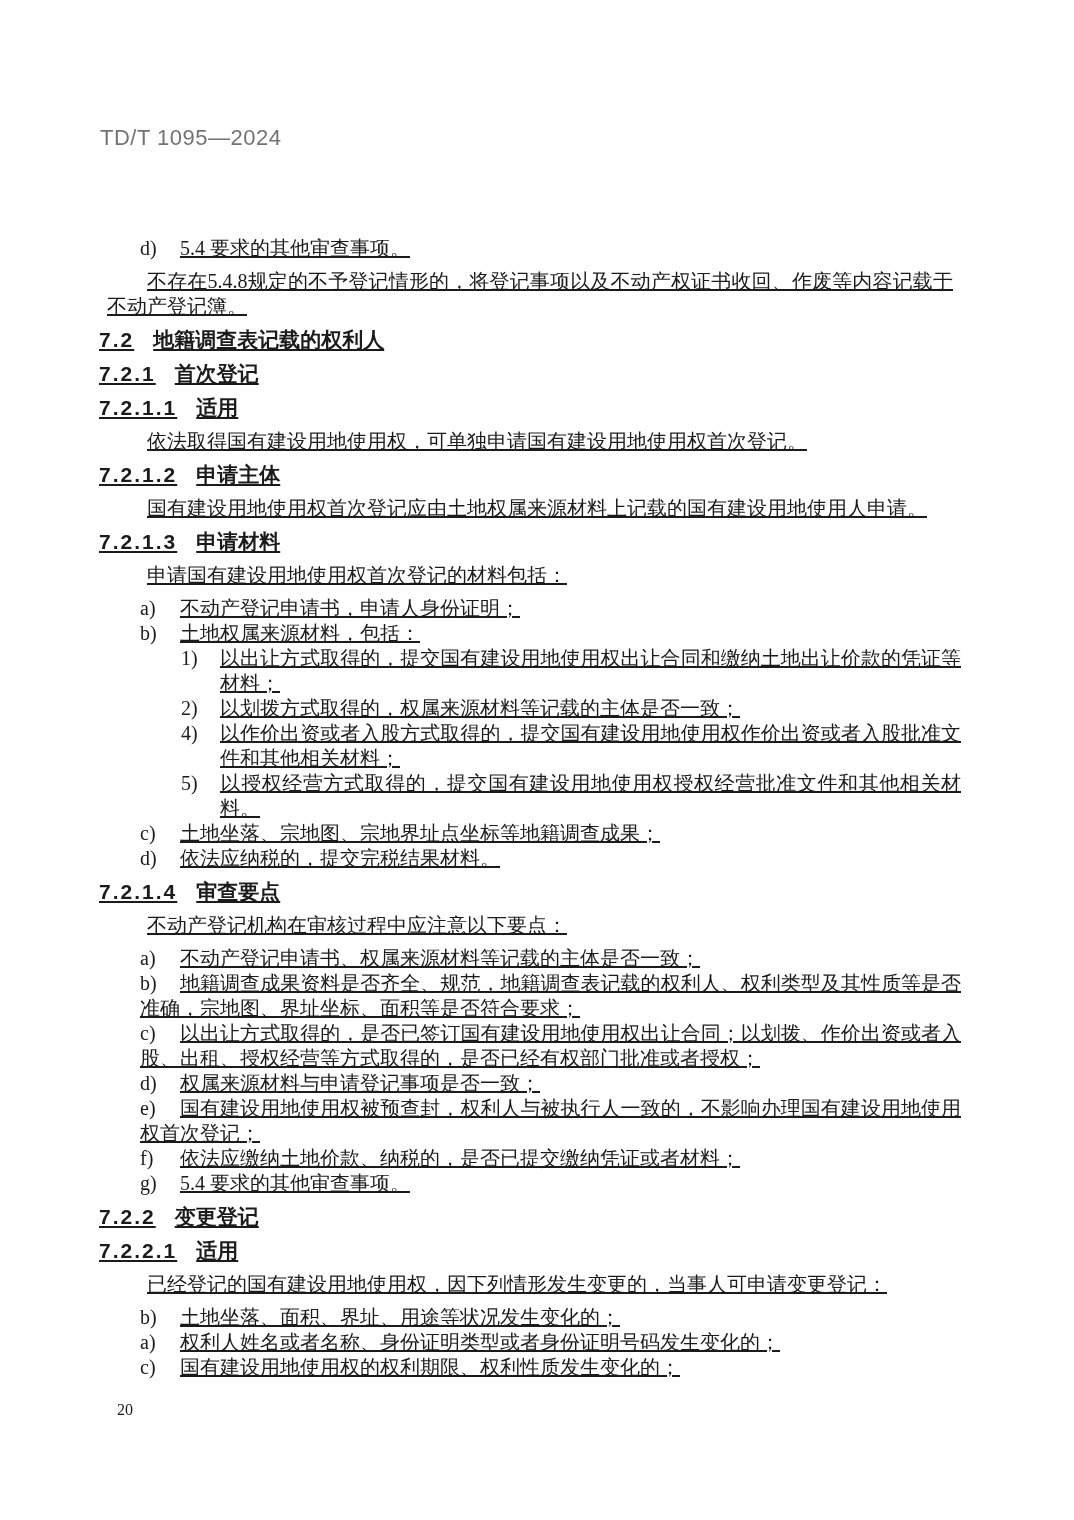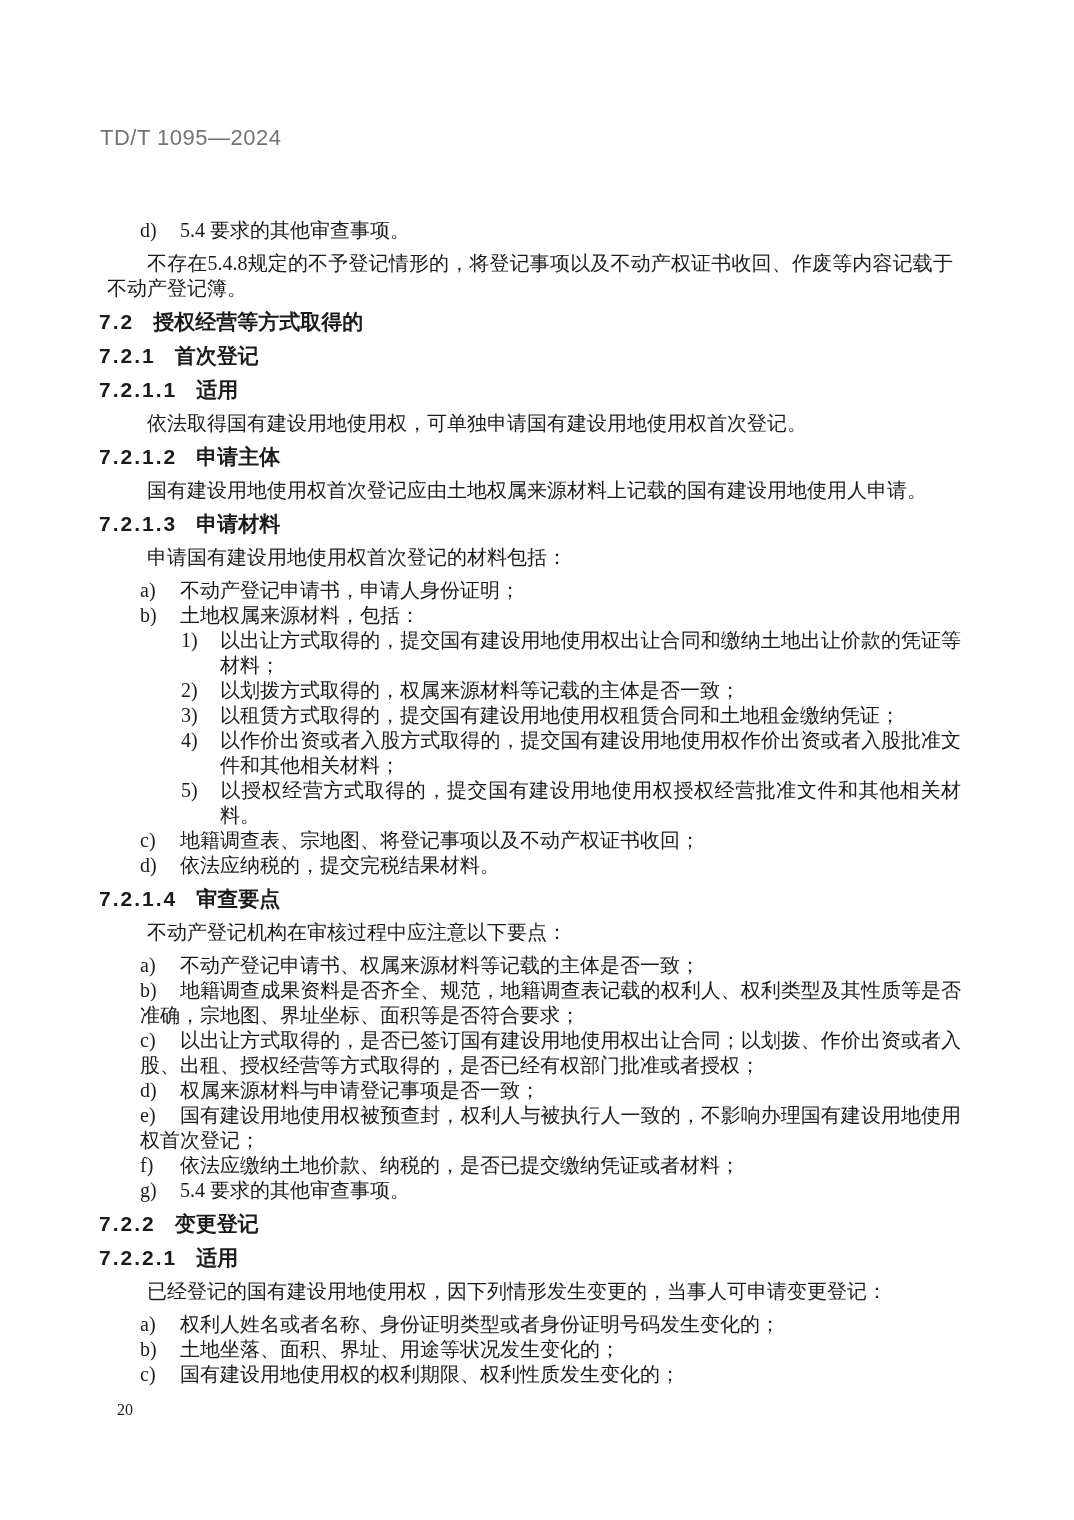--- a/index.html
+++ b/index.html
@@ -7,23 +7,23 @@
     width:1074px;height:1520px;position:relative;background:#ffffff;
     font-family:"Liberation Serif","DejaVu Serif",serif;
     color:#1b1b1b;overflow:hidden;
   }
   .run-hdr{
     position:absolute;left:100px;top:125px;
     font-family:"Liberation Sans","DejaVu Sans",sans-serif;
     font-size:22px;letter-spacing:0.5px;color:#737373;
   }
   .content{
-    position:absolute;left:99px;top:218px;width:862px;
+    position:absolute;left:99px;top:236px;width:862px;
     font-size:20px;line-height:25px;
-    text-align:justify;text-justify:inter-ideograph;
+    text-align:justify;text-justify:inter-ideograph;text-decoration:underline;
   }
   .p{margin:8px;text-indent:2em;}
   .la{padding-left:41px;}
   .la .mk{display:inline-block;width:40px;}
   .ln{padding-left:121px;}
   .ln .mk{display:inline-block;width:39px;margin-left:-39px;}
   .h{
     font-family:"Liberation Sans","DejaVu Sans",sans-serif;
     font-weight:bold;font-size:21px;line-height:25px;
     margin:8px 0 9px;text-align:left;
@@ -35,21 +35,21 @@
 <body>
 
 <div class="run-hdr">TD/T 1095—2024</div>
 
 <div class="content">
 
   <div class="la"><span class="mk">d)</span><span>5.4 要求的其他审查事项。</span></div>
 
   <p class="p">不存在5.4.8规定的不予登记情形的，将登记事项以及不动产权证书收回、作废等内容记载于不动产登记簿。</p>
 
-  <div class="h"><span class="hn">7.2</span><span>授权经营等方式取得的</span></div>
+  <div class="h"><span class="hn">7.2</span><span>地籍调查表记载的权利人</span></div>
 
   <div class="h"><span class="hn">7.2.1</span><span>首次登记</span></div>
 
   <div class="h"><span class="hn">7.2.1.1</span><span>适用</span></div>
 
   <p class="p">依法取得国有建设用地使用权，可单独申请国有建设用地使用权首次登记。</p>
 
   <div class="h"><span class="hn">7.2.1.2</span><span>申请主体</span></div>
 
   <p class="p">国有建设用地使用权首次登记应由土地权属来源材料上记载的国有建设用地使用人申请。</p>
@@ -59,27 +59,26 @@
   <p class="p">申请国有建设用地使用权首次登记的材料包括：</p>
 
   <div class="la"><span class="mk">a)</span><span>不动产登记申请书，申请人身份证明；</span></div>
 
   <div class="la"><span class="mk">b)</span><span>土地权属来源材料，包括：</span></div>
 
   <div class="ln"><span class="mk">1)</span><span>以出让方式取得的，提交国有建设用地使用权出让合同和缴纳土地出让价款的凭证等材料；</span></div>
 
   <div class="ln"><span class="mk">2)</span><span>以划拨方式取得的，权属来源材料等记载的主体是否一致；</span></div>
 
-  <div class="ln"><span class="mk">3)</span><span>以租赁方式取得的，提交国有建设用地使用权租赁合同和土地租金缴纳凭证；</span></div>
 
   <div class="ln"><span class="mk">4)</span><span>以作价出资或者入股方式取得的，提交国有建设用地使用权作价出资或者入股批准文件和其他相关材料；</span></div>
 
   <div class="ln"><span class="mk">5)</span><span>以授权经营方式取得的，提交国有建设用地使用权授权经营批准文件和其他相关材料。</span></div>
 
-  <div class="la"><span class="mk">c)</span><span>地籍调查表、宗地图、将登记事项以及不动产权证书收回；</span></div>
+  <div class="la"><span class="mk">c)</span><span>土地坐落、宗地图、宗地界址点坐标等地籍调查成果；</span></div>
 
   <div class="la"><span class="mk">d)</span><span>依法应纳税的，提交完税结果材料。</span></div>
 
   <div class="h"><span class="hn">7.2.1.4</span><span>审查要点</span></div>
 
   <p class="p">不动产登记机构在审核过程中应注意以下要点：</p>
 
   <div class="la"><span class="mk">a)</span><span>不动产登记申请书、权属来源材料等记载的主体是否一致；</span></div>
 
   <div class="la"><span class="mk">b)</span><span>地籍调查成果资料是否齐全、规范，地籍调查表记载的权利人、权利类型及其性质等是否准确，宗地图、界址坐标、面积等是否符合要求；</span></div>
@@ -94,21 +93,21 @@
 
   <div class="la"><span class="mk">g)</span><span>5.4 要求的其他审查事项。</span></div>
 
 
   <div class="h"><span class="hn">7.2.2</span><span>变更登记</span></div>
 
   <div class="h"><span class="hn">7.2.2.1</span><span>适用</span></div>
 
   <p class="p">已经登记的国有建设用地使用权，因下列情形发生变更的，当事人可申请变更登记：</p>
 
+  <div class="la"><span class="mk">b)</span><span>土地坐落、面积、界址、用途等状况发生变化的；</span></div>
+
   <div class="la"><span class="mk">a)</span><span>权利人姓名或者名称、身份证明类型或者身份证明号码发生变化的；</span></div>
-
-  <div class="la"><span class="mk">b)</span><span>土地坐落、面积、界址、用途等状况发生变化的；</span></div>
 
   <div class="la"><span class="mk">c)</span><span>国有建设用地使用权的权利期限、权利性质发生变化的；</span></div>
 
 </div>
 
 <div class="page-num">20</div>
 
 </body></html>

